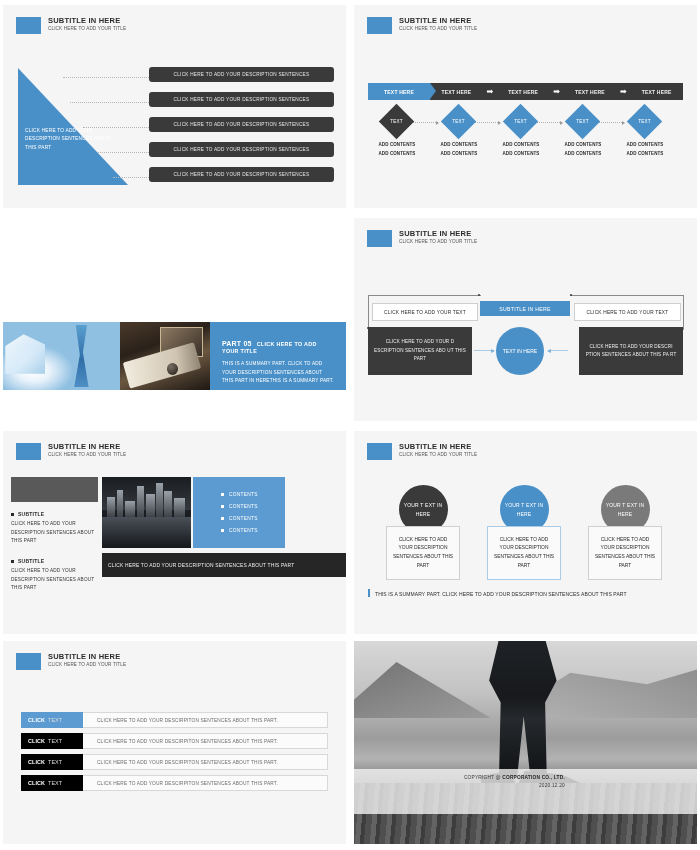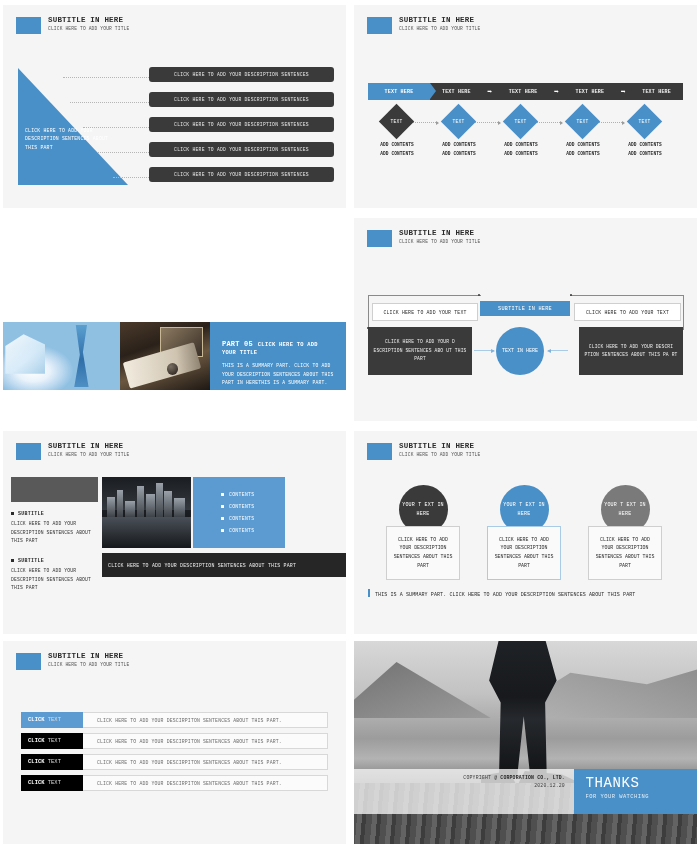--- a/index.html
+++ b/index.html
@@ -1,18 +1,18 @@
 <!DOCTYPE html>
 <html><head>
 <meta charset="utf-8">
 <style>
   html,body{margin:0;padding:0;background:#ffffff;}
   body{width:700px;height:850px;font-family:"Liberation Sans",sans-serif;overflow:hidden;}
   .deck{position:relative;width:700px;height:850px;background:#ffffff;}
-  .slide{position:absolute;width:343px;height:203px;background:#f5f5f5;overflow:hidden;font-family:Liberation Mono, monospace;}
+  .slide{position:absolute;width:343px;height:203px;background:#f5f5f5;overflow:hidden;}
   .s1{left:3px;top:5px;}
   .s2{left:354px;top:5px;}
   .s3{left:3px;top:218px;background:#ffffff;}
   .s4{left:354px;top:218px;}
   .s5{left:3px;top:431px;}
   .s6{left:354px;top:431px;}
   .s7{left:3px;top:641px;}
   .s8{left:354px;top:641px;background:#9a9a9a;}
 
   
@@ -407,24 +407,20 @@
 
   <div class="slide s8">
     <div class="s8-photo">
       <div class="s8-mtnL"></div>
       <div class="s8-mtnR"></div>
       <div class="s8-dock"></div>
       <div class="s8-person"></div>
       <div class="s8-shoe"></div>
       <div class="s8-shoe2"></div>
       <div class="s8-strip"></div>
-      <div class="s8-blue">
-        <div class="s8-thanks">THANKS</div>
-        <div class="s8-sub">FOR YOUR WATCHING</div>
-      </div>
       <div class="s8-copy">
         <div class="l1"><span>COPYRIGHT @ </span><b>CORPORATION CO., LTD.</b></div>
         <div class="l2">2020.12.20</div>
       </div>
     </div>
   </div>
 
 </div>
 
 </body></html>

